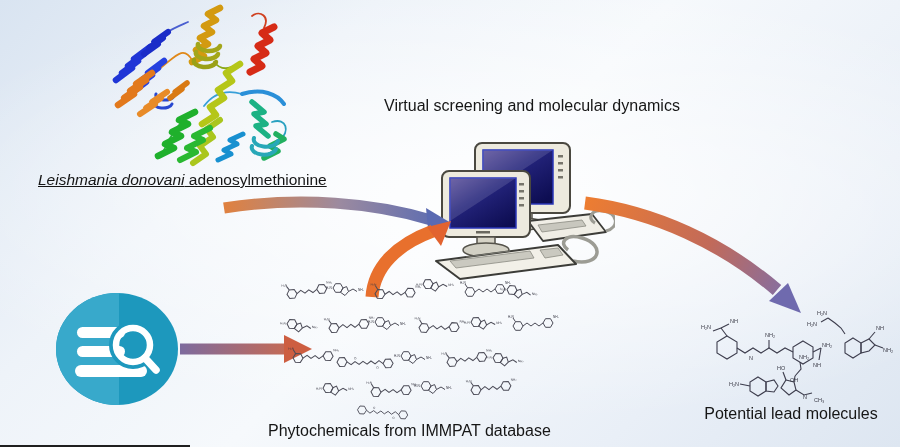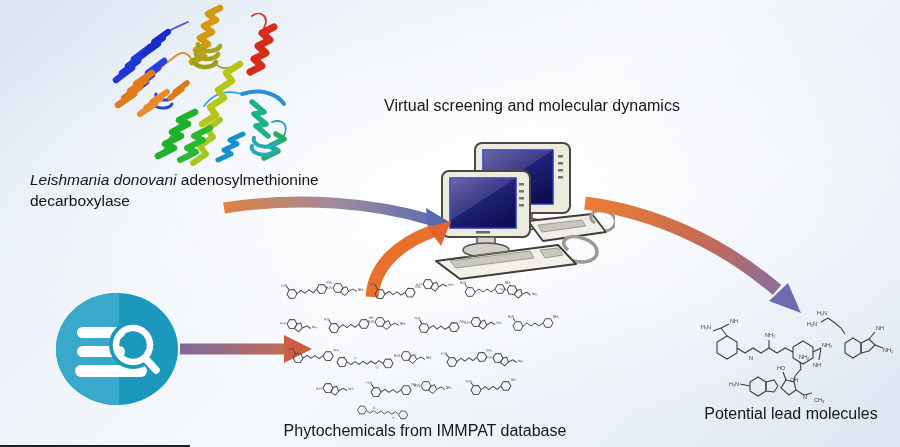--- a/index.html
+++ b/index.html
@@ -5,24 +5,24 @@
   html,body{margin:0;padding:0;}
   .stage{
     position:relative;width:900px;height:447px;overflow:hidden;
     background:
       radial-gradient(120% 90% at 55% 45%, rgba(255,255,255,.9) 0%, rgba(255,255,255,0) 55%),
       linear-gradient(135deg,#d9e4f1 0%,#eef3f9 28%,#f6f9fc 50%,#e9eff7 78%,#dde6f1 100%);
     font-family:"Liberation Sans",sans-serif;
   }
   .abs{position:absolute;}
   .lbl{color:#161616;}
-  .protein-label{left:30px;top:169px;font-size:15.5px;line-height:21px;}
+  .protein-label{left:38px;top:169px;font-size:15.5px;line-height:21px;text-decoration:underline;}
   .screening-label{left:353px;top:96px;width:358px;text-align:center;font-size:16px;line-height:20px;}
   .plants-label{left:8px;top:403px;font-size:15.5px;line-height:22px;}
-  .phyto-label{left:268px;top:422px;width:314px;text-align:center;font-size:16px;}
+  .phyto-label{left:268px;top:422px;width:314px;text-align:left;font-size:16px;}
   .leads-label{left:693px;top:405px;width:196px;text-align:center;font-size:16px;}
   .bottom-strip{left:0;bottom:0;width:190px;height:2px;background:#1f1f1f;}
   svg{display:block;}
   .molstroke{stroke:#4b4b57;stroke-width:1;fill:none;}
   .moltext{font-family:"Liberation Sans",sans-serif;fill:#3a3a46;}
 </style>
 </head>
 <body>
 
 <div class="stage">
@@ -284,21 +284,20 @@
       <text x="84" y="72">HO</text>
       <text x="97" y="84">OH</text>
       <text x="106" y="61">NH₂</text>
       <text x="110" y="101">N</text>
       <text x="121" y="104">CH₃</text>
     </g>
   </svg>
 
   <div class="abs lbl protein-label">
     <div><i>Leishmania donovani</i><span> adenosylmethionine</span></div>
-    <div>decarboxylase</div>
   </div>
 
   <div class="abs lbl screening-label">
     <div>Virtual screening and molecular dynamics</div>
   </div>
 
 
   <div class="abs lbl phyto-label">Phytochemicals from IMMPAT database</div>
 
   <div class="abs lbl leads-label">Potential lead molecules</div>

